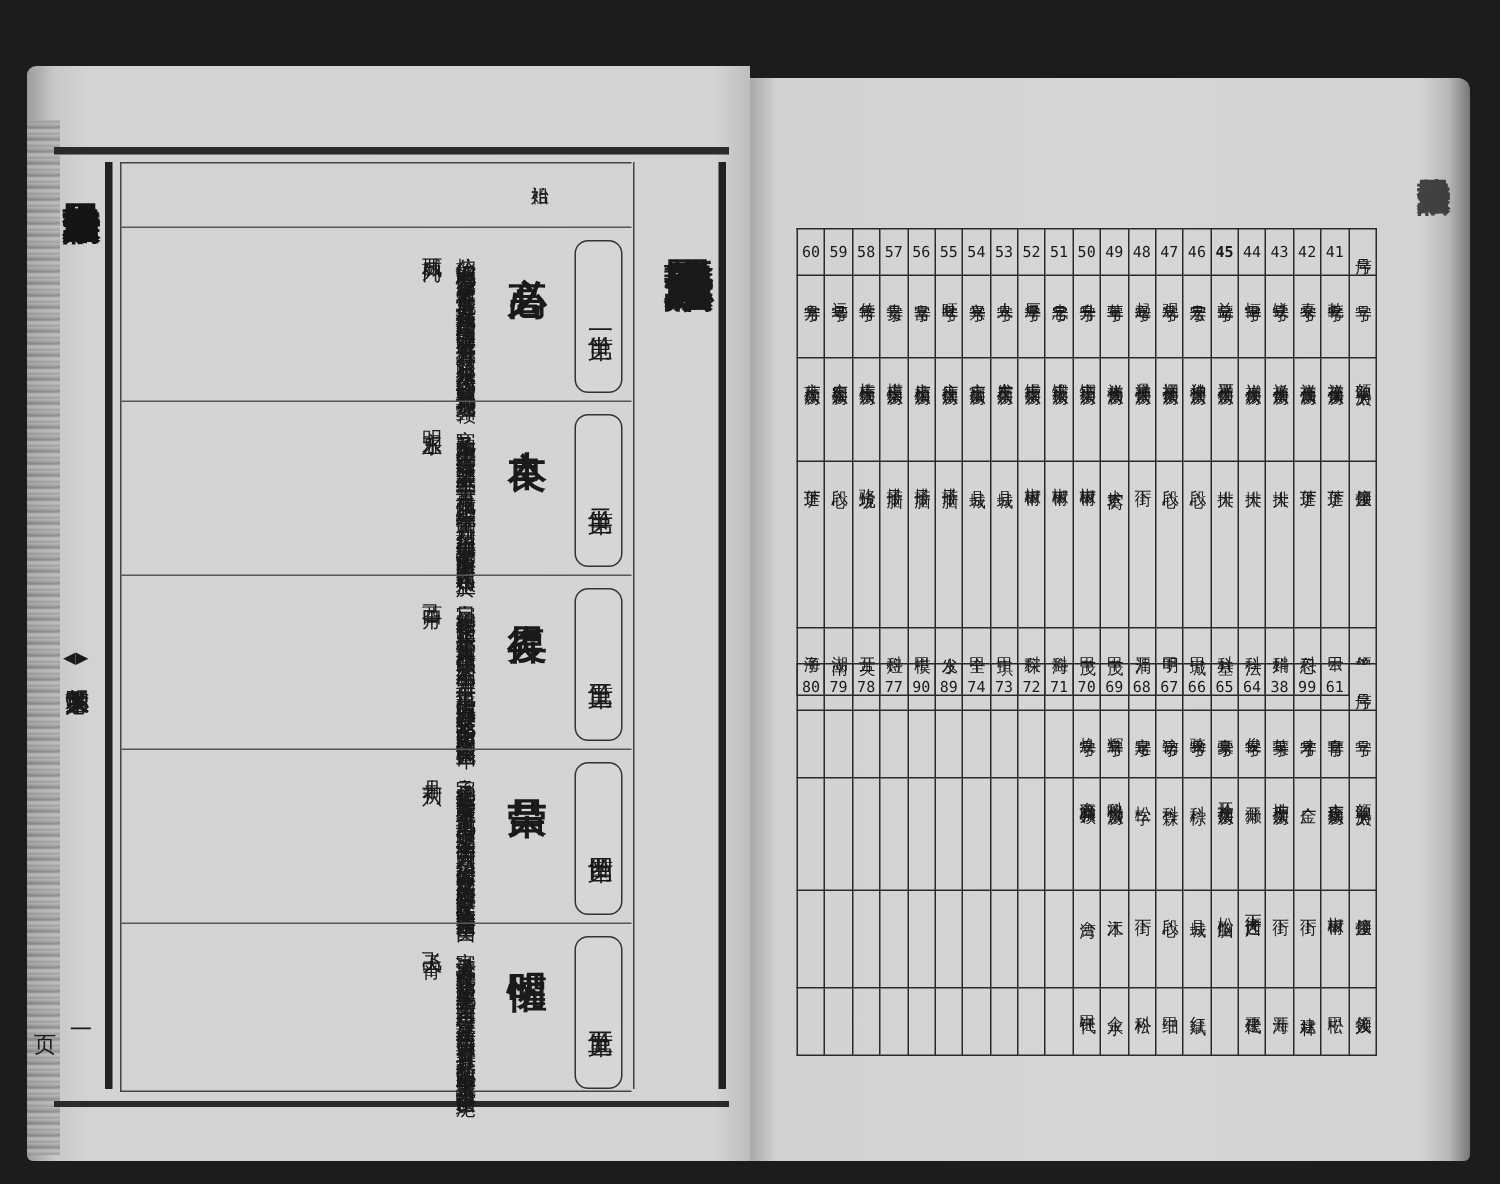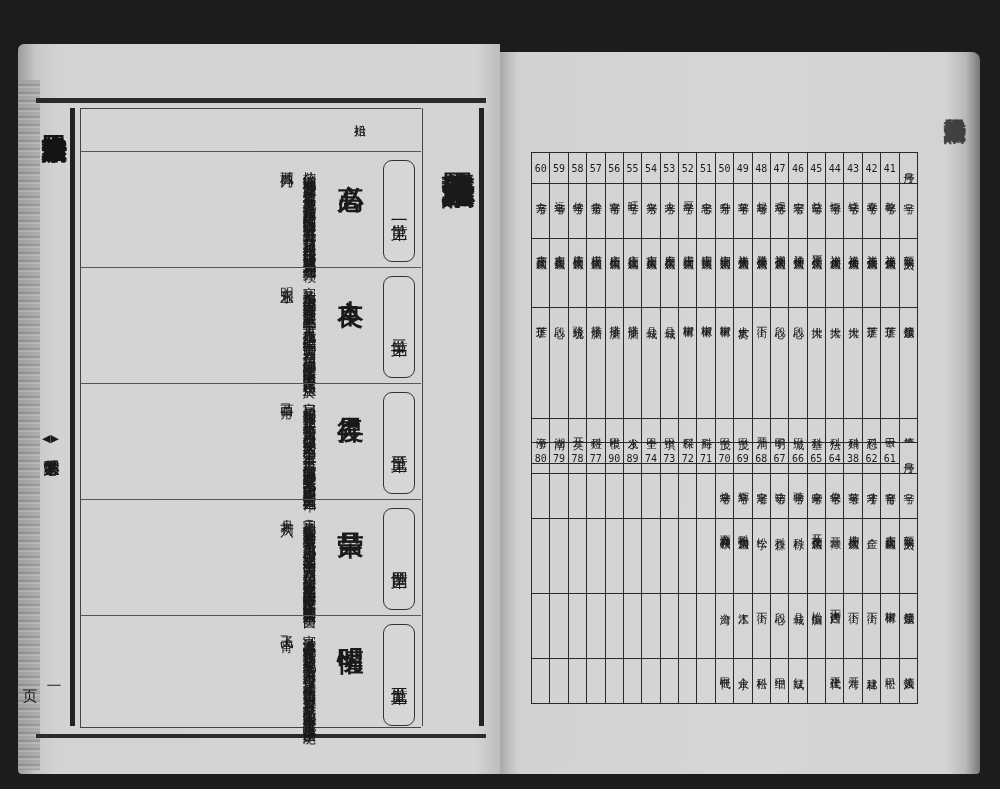--- a/index.html
+++ b/index.html
@@ -135,21 +135,21 @@
         <td class="num" style="height: 26px;">55</td>
         <td class="num" style="height: 26px;">54</td>
         <td class="num" style="height: 26px;">53</td>
         <td class="num" style="height: 26px;">52</td>
         <td class="num" style="height: 26px;">51</td>
         <td class="num" style="height: 26px;">50</td>
         <td class="num" style="height: 26px; margin-left: 42px;">49</td>
         <td class="num" style="height: 26px;">48</td>
         <td class="num" style="height: 26px;">47</td>
         <td class="num" style="height: 26px;">46</td>
-        <td class="num" style="height: 26px;">45</td>
+        <td class="num" style="height: 26px; font-weight: bold;">45</td>
         <td class="num" style="height: 26px;">44</td>
         <td class="num" style="height: 26px;">43</td>
         <td class="num" style="height: 26px;">42</td>
         <td class="num" style="height: 26px;">41</td>
         <td class="hdr"><span class="v">序号</span></td>
       </tr>
   <tr id="top-r-zi">
         <td style="height: 50px;"><span class="v">方字号</span></td>
         <td style="height: 50px;"><span class="v">远字号</span></td>
         <td style="height: 50px;"><span class="v">传字号</span></td>
@@ -259,21 +259,21 @@
         <td class="num" style="height: 26px;">72</td>
         <td class="num" style="height: 26px;">71</td>
         <td class="num" style="height: 26px;">70</td>
         <td class="num" style="height: 26px;">69</td>
         <td class="num" style="height: 26px;">68</td>
         <td class="num" style="height: 26px;">67</td>
         <td class="num" style="height: 26px;">66</td>
         <td class="num" style="height: 26px;">65</td>
         <td class="num" style="height: 26px;">64</td>
         <td class="num" style="height: 26px;">38</td>
-        <td class="num" style="height: 26px;">62</td>
+        <td class="num" style="height: 26px;">99</td>
         <td class="num" style="height: 26px;">61</td>
         <td class="hdr"><span class="v">序号</span></td>
       </tr>
   <tr id="bot-r-zi">
         <td style="height: 40px;"><span class="v"></span></td>
         <td style="height: 40px;"><span class="v"></span></td>
         <td style="height: 40px;"><span class="v"></span></td>
         <td style="height: 40px;"><span class="v"></span></td>
         <td style="height: 40px;"><span class="v"></span></td>
         <td style="height: 40px;"><span class="v"></span></td>

